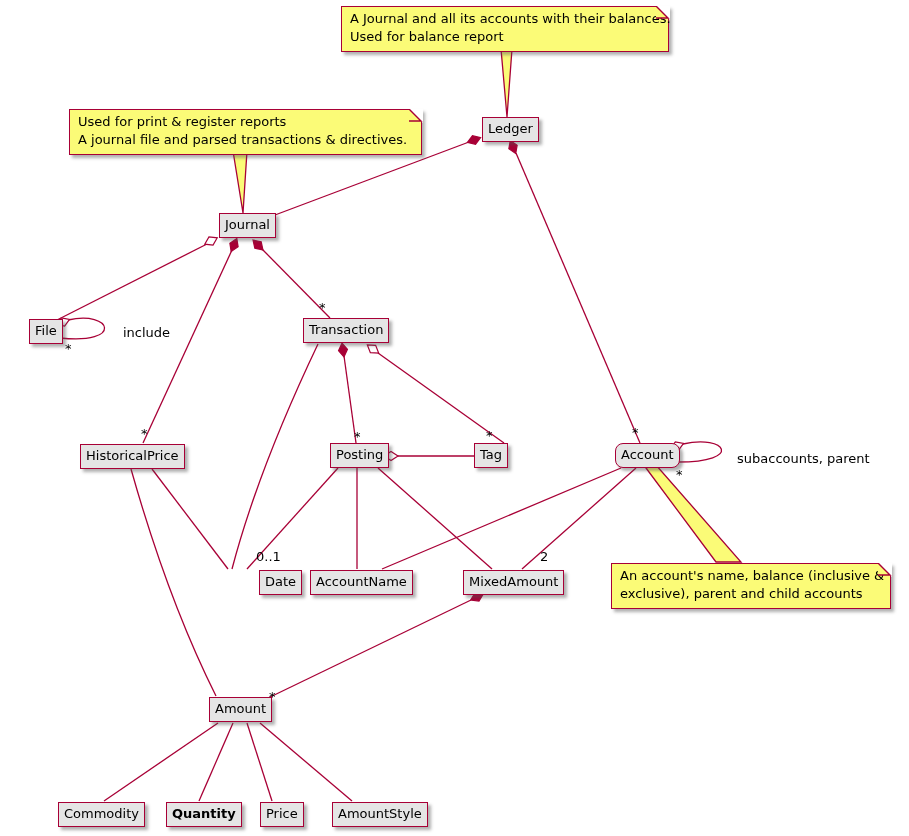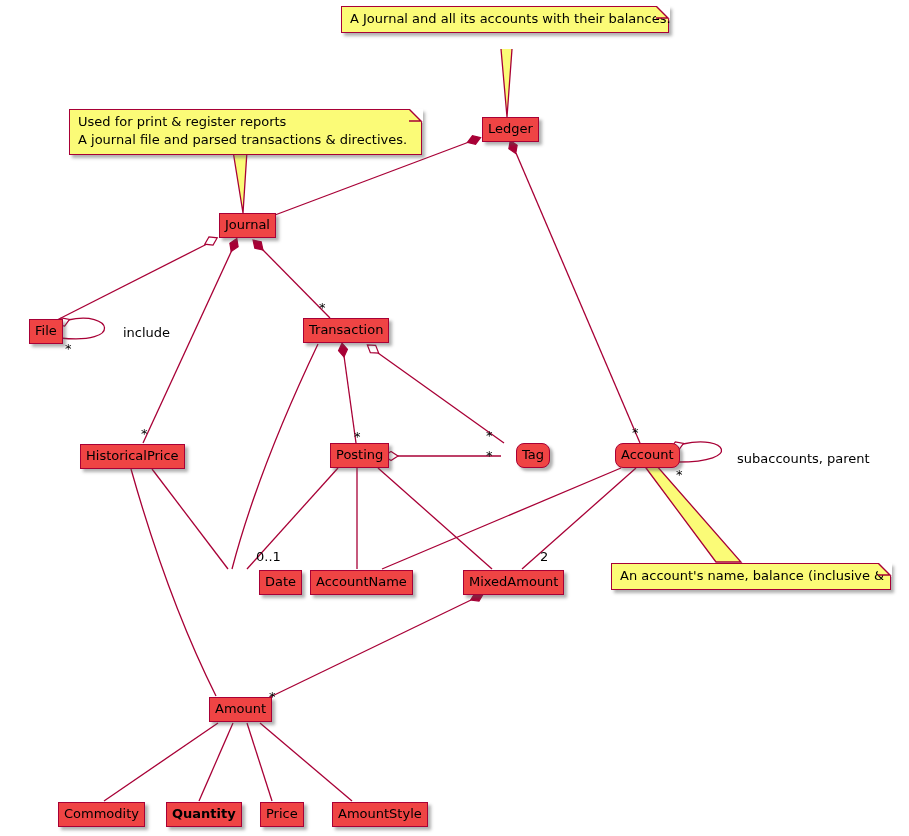--- a/index.html
+++ b/index.html
@@ -8,21 +8,21 @@
     position: relative;
     background: #ffffff;
     font-family: "DejaVu Sans", "Liberation Sans", sans-serif;
     overflow: hidden;
   }
   #edge-layer {
     position: absolute; left: 0; top: 0; z-index: 1;
   }
   .uml-class {
     position: absolute; z-index: 2;
-    background: #ef4444;
+    background: #e5e5e5;
     border: 1.5px solid #A80036;
     padding: 2px 5px 3px 5px;
     font-size: 13px;
     color: #000;
     white-space: nowrap;
     box-shadow: 3px 3px 3px rgba(80,80,80,0.45);
     line-height: 1.35;
   }
   .note {
     position: absolute; z-index: 2;
@@ -113,46 +113,48 @@
     <text class="edge-text" x="737" y="463">subaccounts, parent</text>
   </g>
 </svg>
 
 <div class="note" style="left:341px; top:6px; width:310px;">
   <svg class="note-fold" viewBox="0 0 14 14">
       <path d="M0 0 L14 0 L14 14 Z" fill="#ffffff"></path>
       <path d="M0 0 L12 12 L0 12" fill="#FBFB77" stroke="#A80036" stroke-width="1.4"></path>
     </svg>
   <div>A Journal and all its accounts with their balances.</div>
+  <div>Used for balance report</div>
 </div>
 
 <div class="note" style="left:69px; top:109px; width:335px;">
   <svg class="note-fold" viewBox="0 0 14 14">
       <path d="M0 0 L14 0 L14 14 Z" fill="#ffffff"></path>
       <path d="M0 0 L12 12 L0 12" fill="#FBFB77" stroke="#A80036" stroke-width="1.4"></path>
     </svg>
   <div>Used for print &amp; register reports</div>
   <div>A journal file and parsed transactions &amp; directives.</div>
 </div>
 
 <div class="note" style="left:611px; top:563px; width:262px;">
   <svg class="note-fold" viewBox="0 0 14 14">
       <path d="M0 0 L14 0 L14 14 Z" fill="#ffffff"></path>
       <path d="M0 0 L12 12 L0 12" fill="#FBFB77" stroke="#A80036" stroke-width="1.4"></path>
     </svg>
   <div>An account's name, balance (inclusive &amp;</div>
+  <div>exclusive), parent and child accounts</div>
 </div>
 
 <div class="uml-class" style="left:482px; top:117px;">Ledger</div>
 <div class="uml-class" style="left:219px; top:213px;">Journal</div>
 <div class="uml-class" style="left:29px; top:319px;">File</div>
 <div class="uml-class" style="left:303px; top:318px;">Transaction</div>
 <div class="uml-class" style="left:80px; top:444px;">HistoricalPrice</div>
 <div class="uml-class" style="left:330px; top:443px;">Posting</div>
-<div class="uml-class" style="left:516px; top:443px;border-radius:8px;">Tag</div>
+<div class="uml-class" style="left:474px; top:443px;">Tag</div>
 <div class="uml-class" style="left:615px; top:443px;border-radius:8px;">Account</div>
 <div class="uml-class" style="left:217px; top:570px;margin-left:42px;">Date</div>
 <div class="uml-class" style="left:310px; top:570px;">AccountName</div>
 <div class="uml-class" style="left:463px; top:570px;">MixedAmount</div>
 <div class="uml-class" style="left:209px; top:697px;">Amount</div>
 <div class="uml-class" style="left:58px; top:802px;">Commodity</div>
 <div class="uml-class" style="left:166px; top:802px;font-weight:bold;">Quantity</div>
 <div class="uml-class" style="left:260px; top:802px;">Price</div>
 <div class="uml-class" style="left:332px; top:802px;">AmountStyle</div>
 

